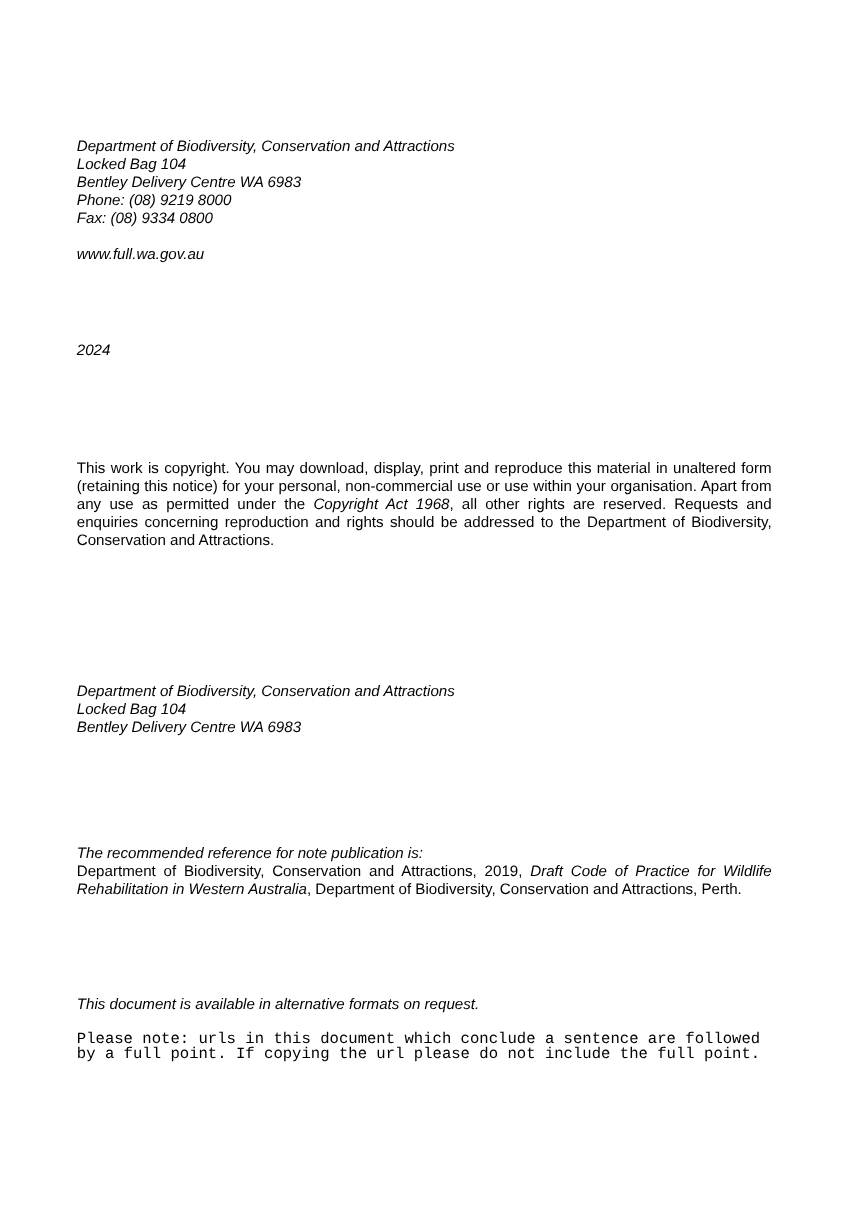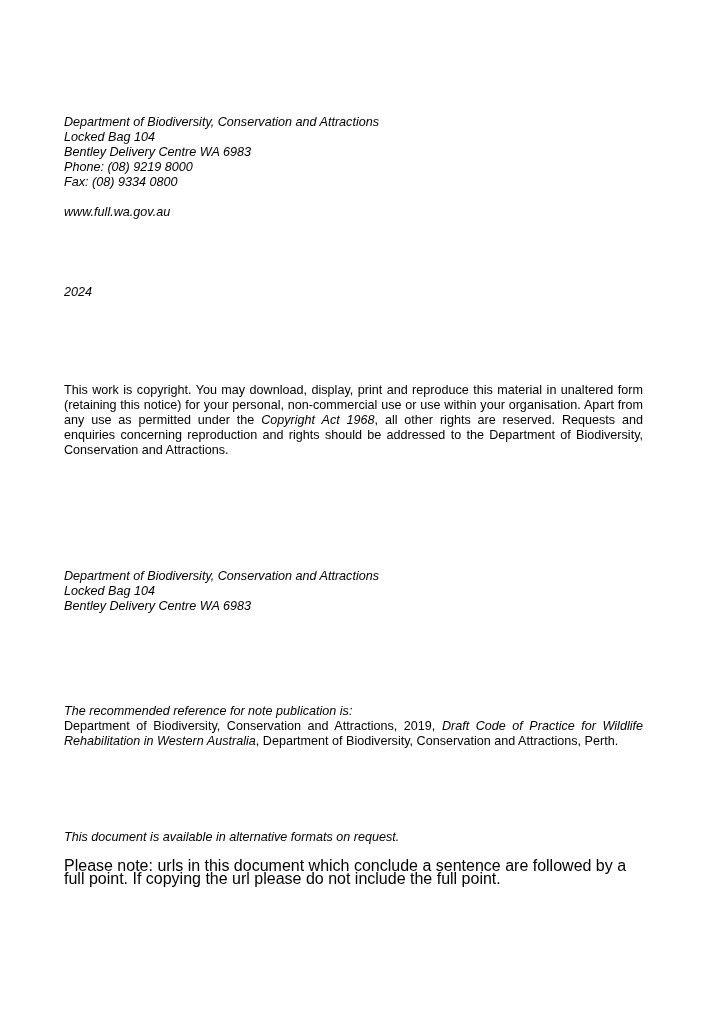--- a/index.html
+++ b/index.html
@@ -3,21 +3,21 @@
   <meta charset="utf-8">
   <style>
     html, body { margin: 0; padding: 0; background: #ffffff; }
     body {
       width: 706px; height: 1021px; position: relative; overflow: hidden;
       font-family: "Liberation Sans", sans-serif; color: #000000;
     }
     .blk { position: absolute; left: 64px; width: 580px; font-size: 12.6px; line-height: 15px; }
     .blk div { white-space: nowrap; font-style: italic; }
     .just { text-align: justify; text-align-last: left; }
-    .small { font-size: 16px; line-height: 13px; }
+    .small { font-size: 13px; line-height: 13px; font-family: Liberation Mono, monospace; }
     i { font-style: italic; }
   </style>
 </head>
 <body>
 
 <div class="blk" style="top:115px;">
   <div>Department of Biodiversity, Conservation and Attractions</div>
   <div>Locked Bag 104</div>
   <div>Bentley Delivery Centre WA 6983</div>
   <div>Phone: (08) 9219 8000</div>

